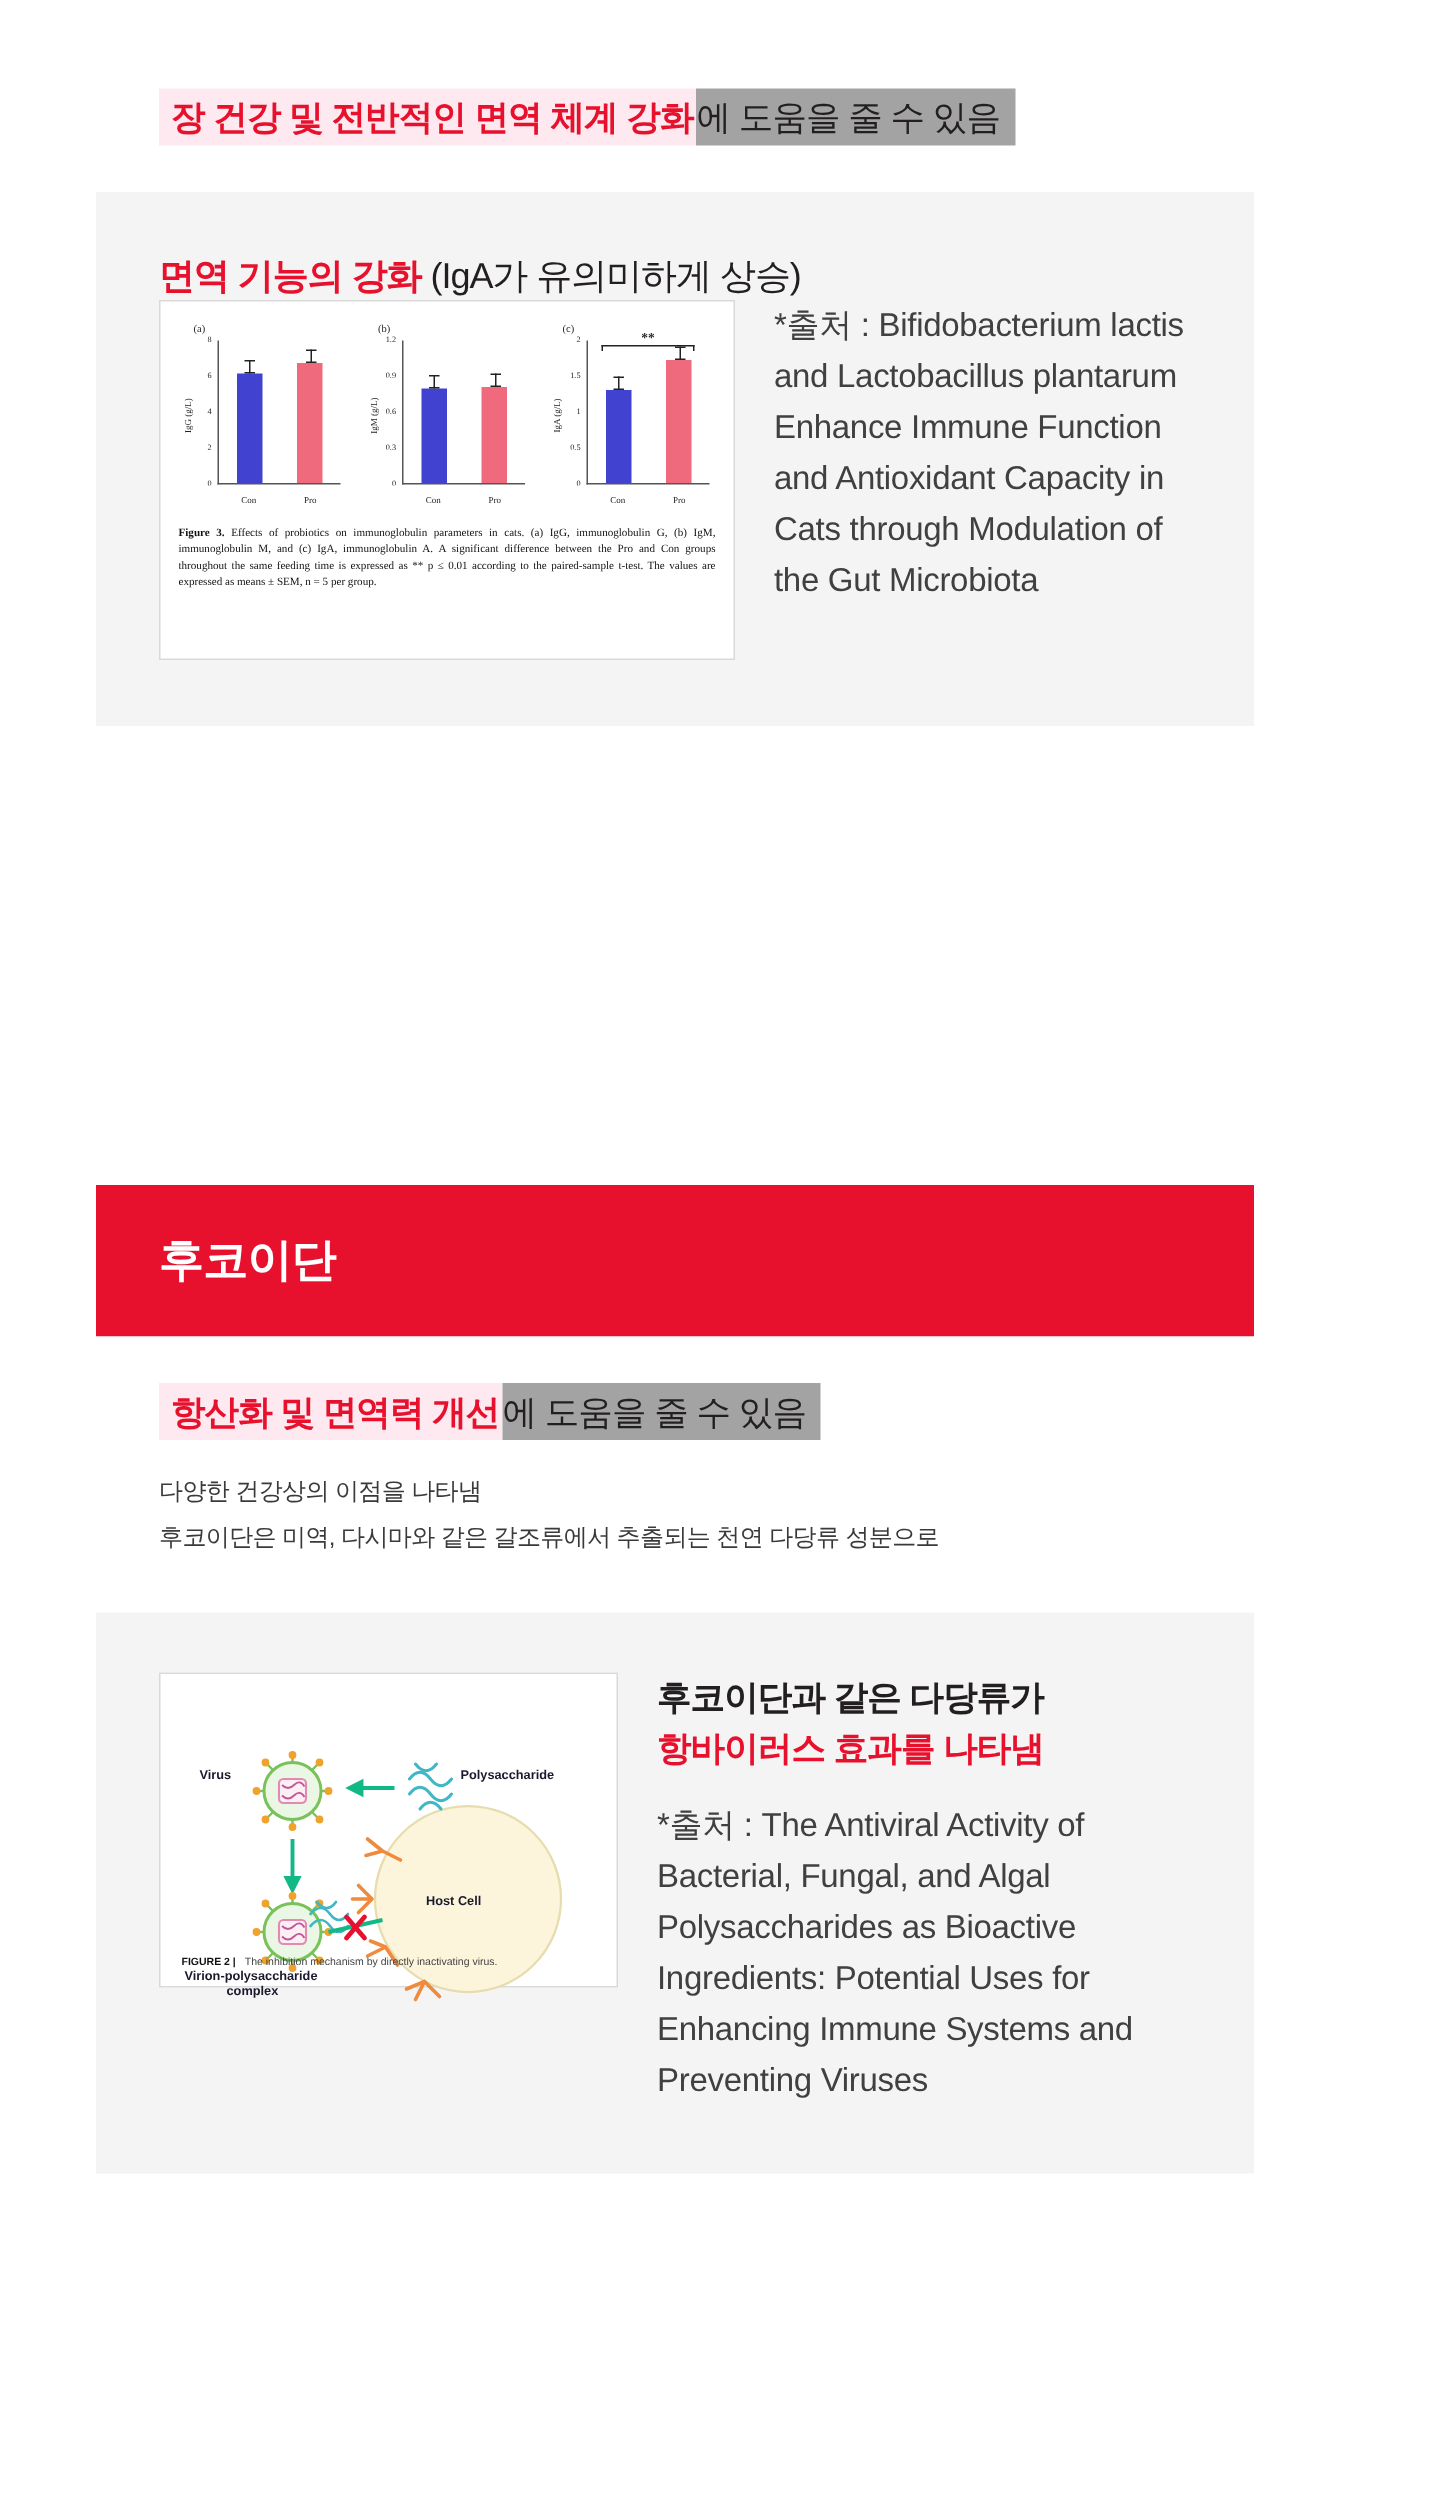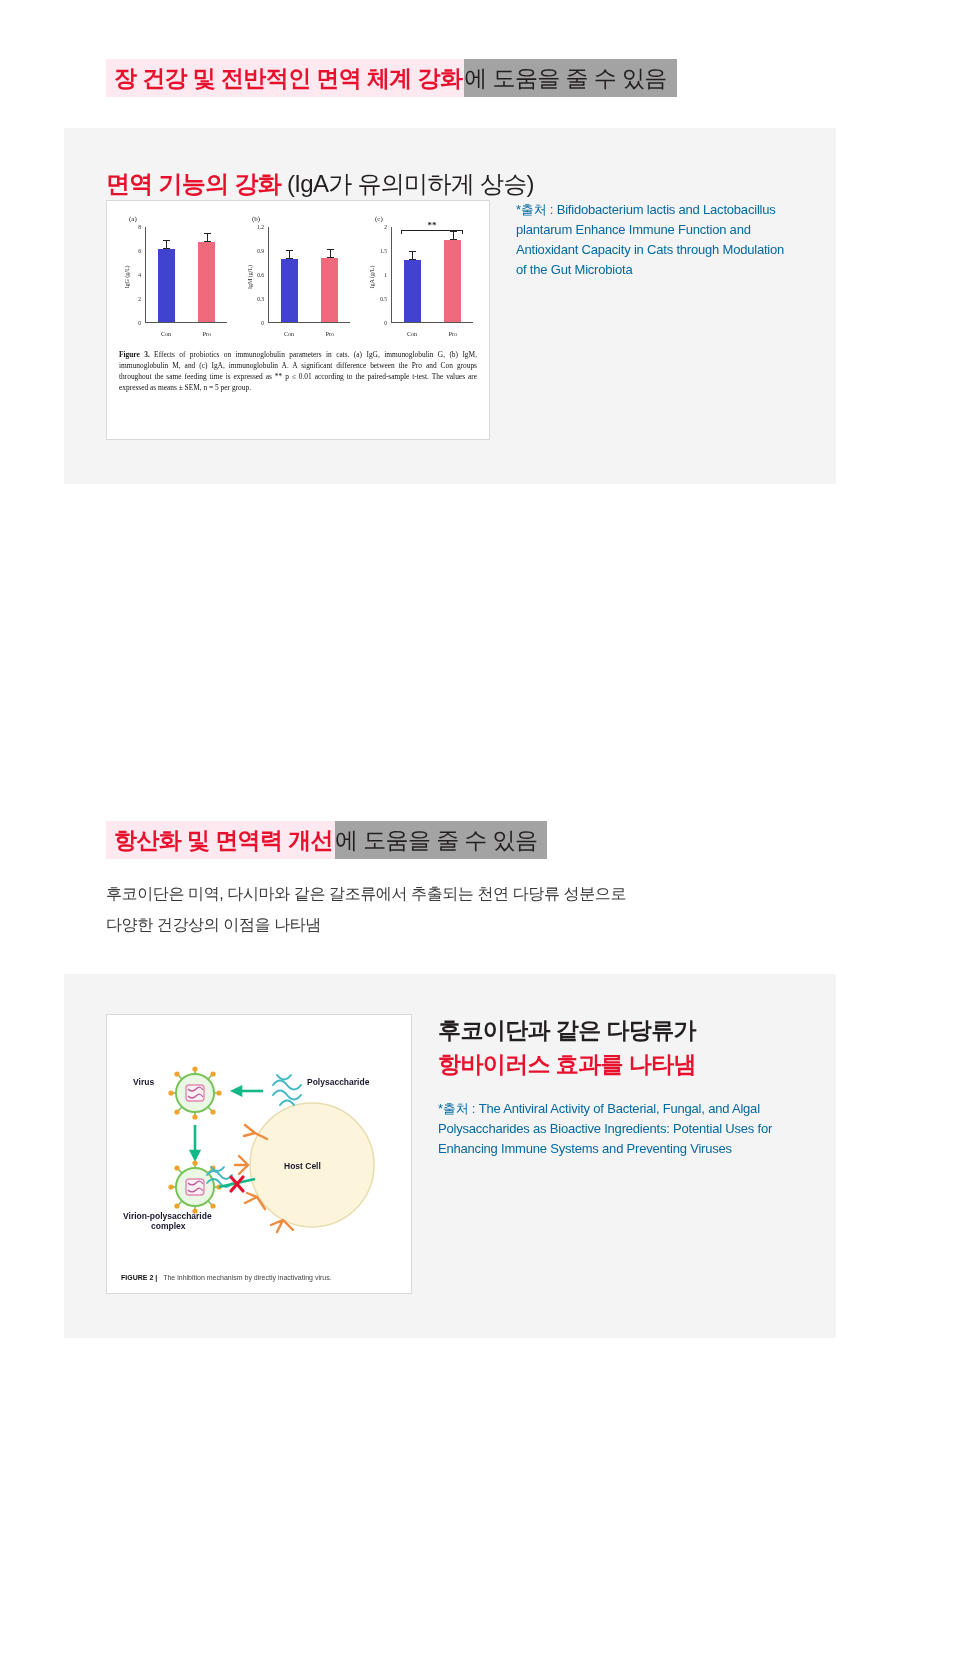--- a/index.html
+++ b/index.html
@@ -91,23 +91,23 @@
     display: flex;
     align-items: flex-start;
     gap: 26px;
   }
   .figure-box {
     background: #ffffff;
     border: 1px solid #d9d9d9;
     box-sizing: border-box;
   }
   .source-text {
-    font-size: 13px;
+    font-size: 22px;
     line-height: 1.55;
-    color: #0369a1;
+    color: #404040;
     letter-spacing: -0.2px;
     flex: 1;
   }
 
   
   #figure-immuno {
     width: 384px;
     height: 240px;
     padding: 12px 12px 8px 12px;
   }
@@ -252,21 +252,21 @@
     line-height: 1.5;
     font-family: "Liberation Serif", serif;
     color: #111;
     text-align: justify;
   }
   .fig-caption b { font-weight: 700; }
 
   
   #figure-virus {
     width: 306px;
-    height: 280px;
+    height: 210px;
     padding: 0;
     position: relative;
   }
   .virus-caption {
     position: absolute;
     left: 14px;
     bottom: 12px;
     font-size: 7px;
     color: #444;
     font-family: "Liberation Sans", sans-serif;
@@ -418,28 +418,29 @@
           </div>
         </div>
 
         <div class="source-text">*출처 : Bifidobacterium lactis and  Lactobacillus plantarum Enhance Immune Function and Antioxidant Capacity in Cats through Modulation of the Gut Microbiota</div>
       </div>
     </div>
   </div>
 
   <div class="card" style="top:790px;">
 
+    <div class="card-header">후코이단</div>
 
     <div class="card-white">
       <div class="headline">
         <span class="hl">항산화 및 면역력 개선</span><span class="tail">에 도움을 줄 수 있음</span>
       </div>
       <div class="body-text">
+        <div>다양한 건강상의 이점을 나타냄</div>
         <div>후코이단은 미역, 다시마와 같은 갈조류에서 추출되는 천연 다당류 성분으로</div>
-        <div>다양한 건강상의 이점을 나타냄</div>
       </div>
     </div>
 
     <div class="card-grey">
       <div class="figure-row">
 
         <div class="figure-box" id="figure-virus">
           <svg width="306" height="250" viewBox="0 0 306 250">
 
             <circle cx="205" cy="150" r="62" fill="#fdf5db" stroke="#e7dcae" stroke-width="1.5"></circle>

